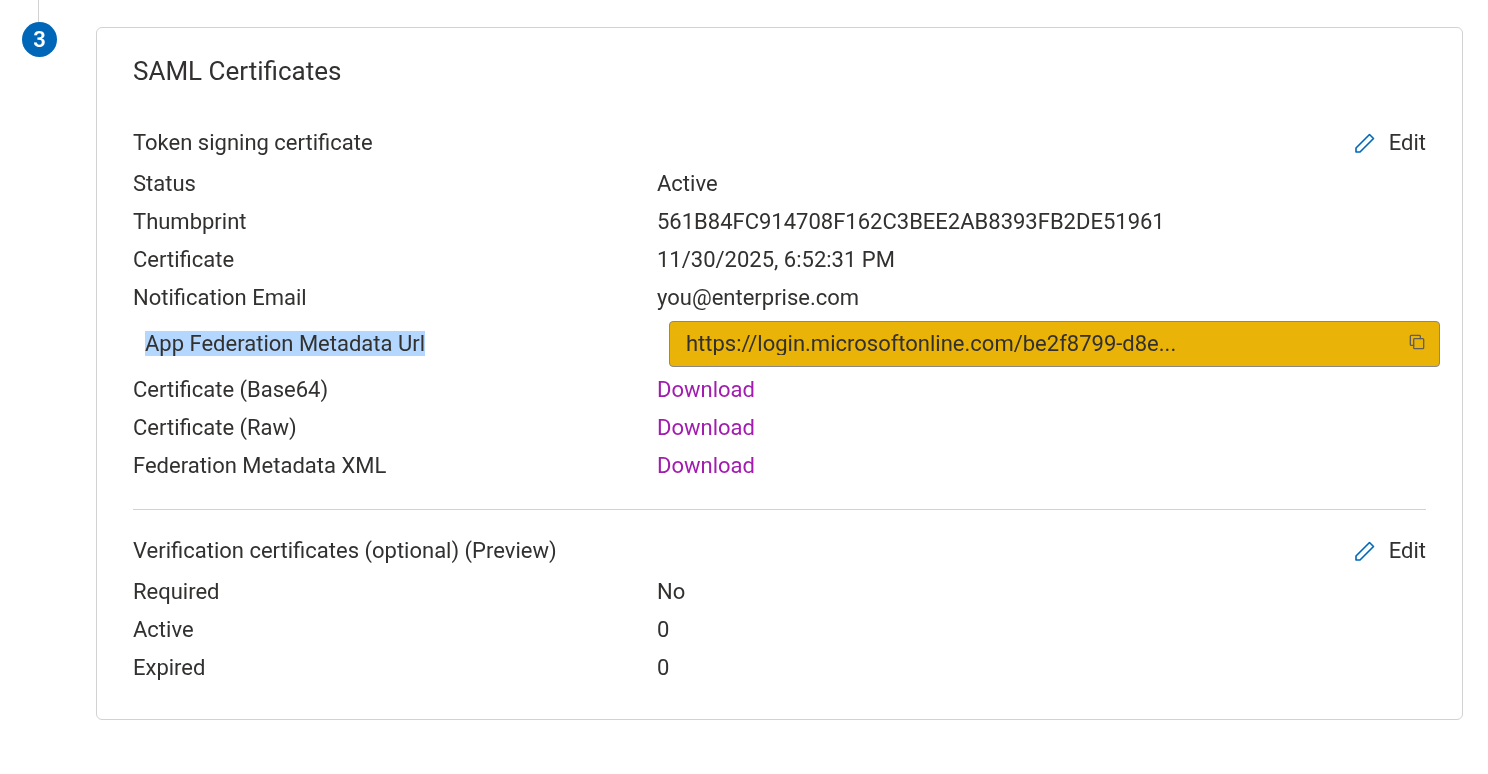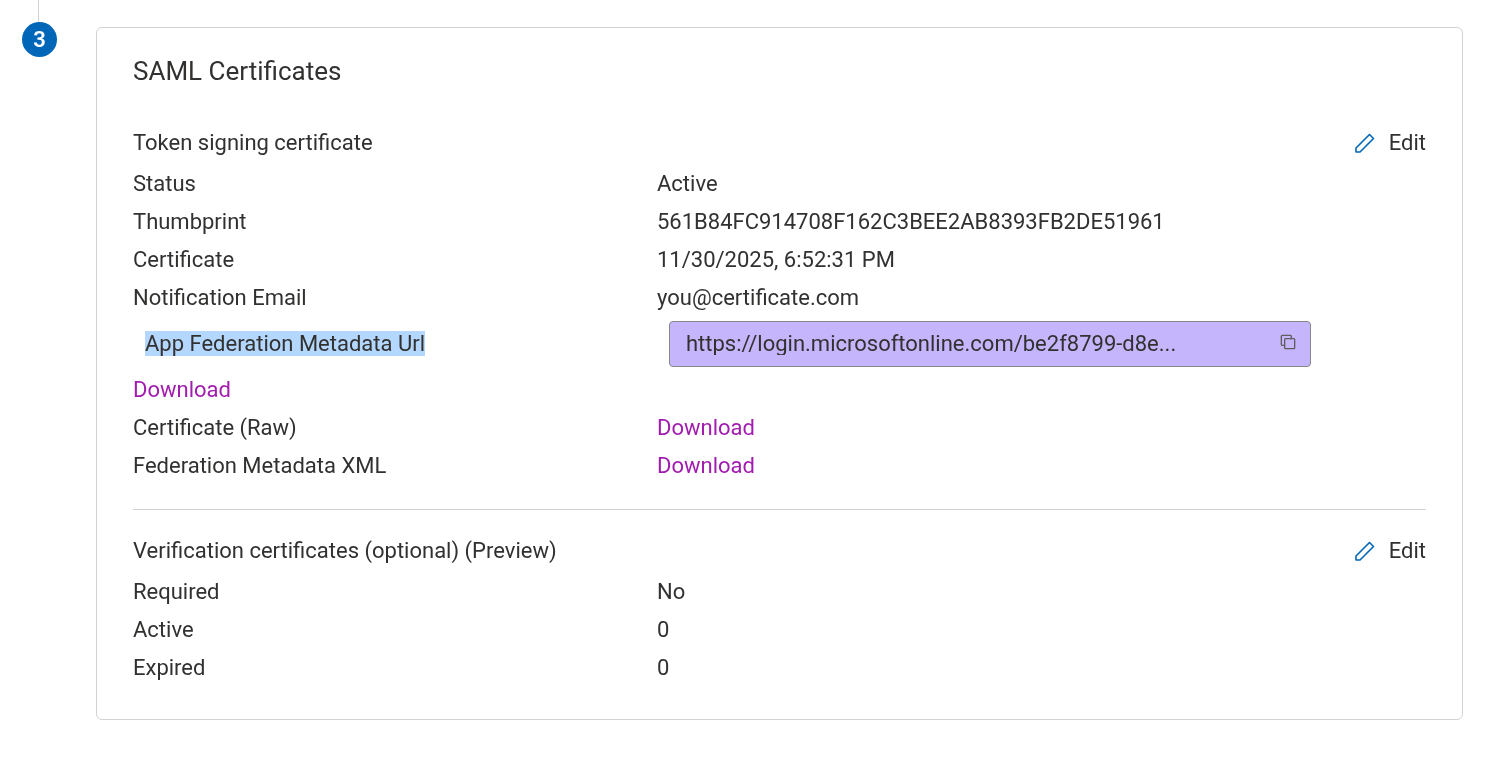--- a/index.html
+++ b/index.html
@@ -93,24 +93,24 @@
     background: #b3d7ff;
   }
   .url-box-wrap {
     display: flex;
     align-items: center;
   }
   .url-box {
     display: flex;
     align-items: center;
     border: 1px solid #8a8886;
-    background: #c4b5fd;
+    background: #eab308;
     border-radius: 4px;
     height: 46px;
-    width: 642px;
+    width: 771px;
     padding: 0 8px 0 16px;
     color: #323130;
   }
   .url-text {
     flex: 1;
     white-space: nowrap;
     overflow: hidden;
   }
   .copy-btn {
     flex: 0 0 auto;
@@ -166,21 +166,21 @@
       <div class="kv-value">561B84FC914708F162C3BEE2AB8393FB2DE51961</div>
     </div>
 
     <div class="kv-row">
       <div class="kv-label">Certificate</div>
       <div class="kv-value">11/30/2025, 6:52:31 PM</div>
     </div>
 
     <div class="kv-row">
       <div class="kv-label">Notification Email</div>
-      <div class="kv-value">you@certificate.com</div>
+      <div class="kv-value">you@enterprise.com</div>
     </div>
 
     <div class="kv-row" style="padding:4px 12px;">
       <div class="kv-label">
         <span class="highlight">App Federation Metadata Url</span>
       </div>
       <div class="url-box-wrap">
         <div class="url-box">
           <div class="url-text">https://login.microsoftonline.com/be2f8799-d8e...</div>
           <div class="copy-btn">
@@ -189,20 +189,21 @@
                 <rect x="8" y="8" width="12" height="12" rx="1"></rect>
                 <path d="M16 8V5a1 1 0 0 0-1-1H5a1 1 0 0 0-1 1v10a1 1 0 0 0 1 1h3"></path>
               </svg>
             </span>
           </div>
         </div>
       </div>
     </div>
 
     <div class="kv-row">
+      <div class="kv-label">Certificate (Base64)</div>
       <div class="kv-value link">Download</div>
     </div>
 
     <div class="kv-row">
       <div class="kv-label">Certificate (Raw)</div>
       <div class="kv-value link">Download</div>
     </div>
 
     <div class="kv-row">
       <div class="kv-label">Federation Metadata XML</div>

